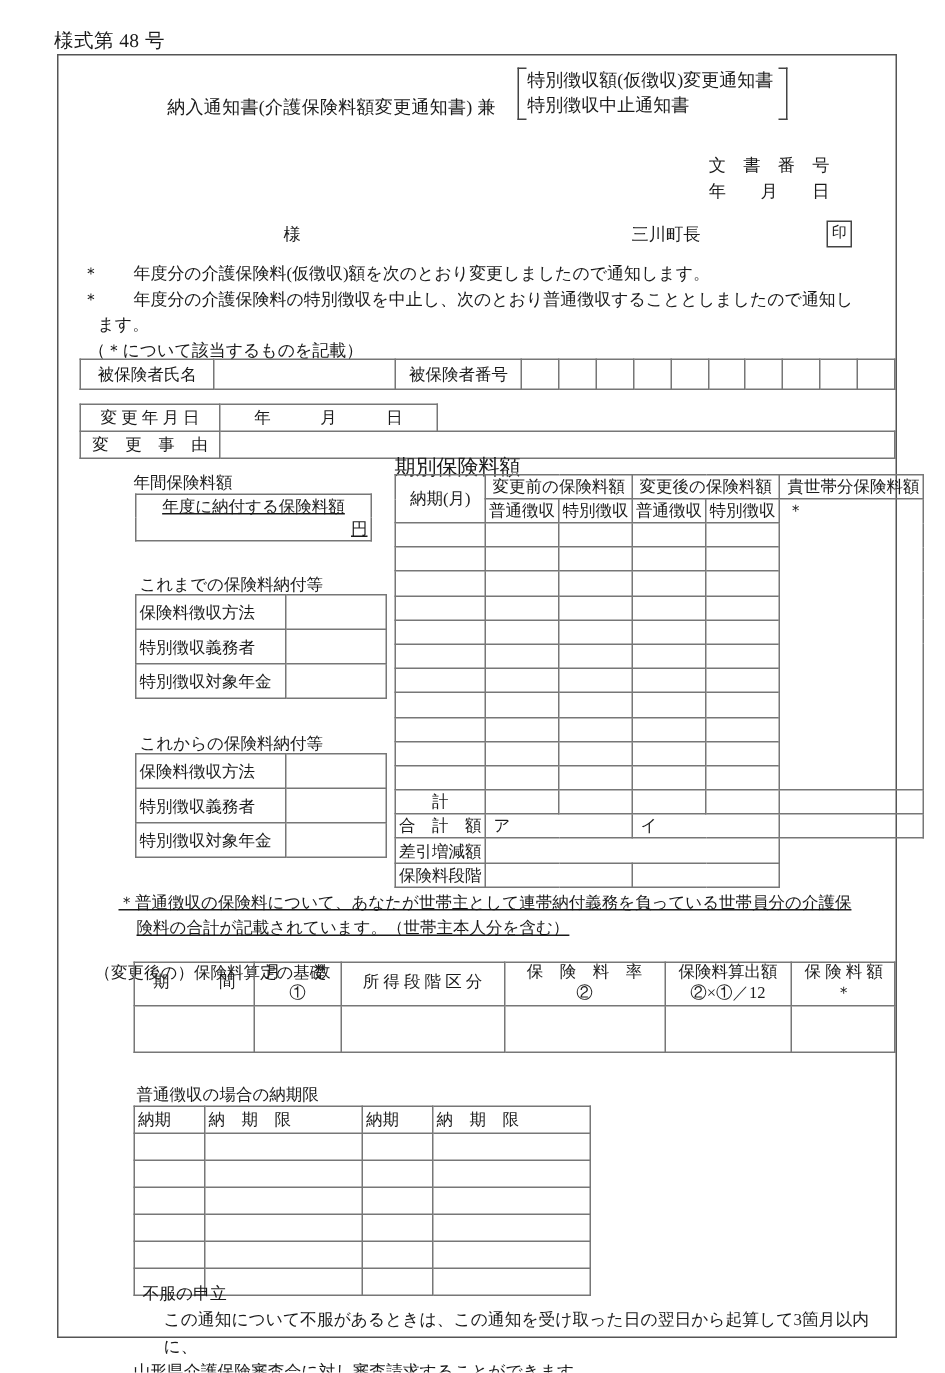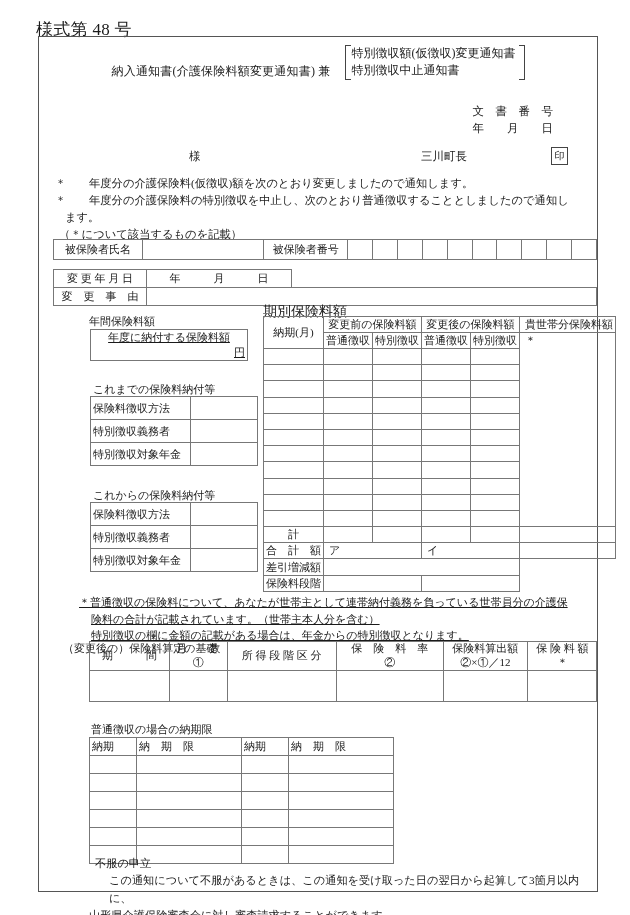--- a/index.html
+++ b/index.html
@@ -20,21 +20,21 @@
   .page {
     position: relative;
     width: 630px;
     height: 915px;
   }
   
   .form-no {
     position: absolute;
     left: 36px;
     top: 18px;
-    font-size: 17px;
+    font-size: 13px;
     letter-spacing: 0.3px;
     white-space: nowrap;
   }
   
   .frame {
     position: absolute;
     left: 38px;
     top: 36px;
     width: 560px;
     height: 856px;
@@ -529,21 +529,20 @@
         <td colspan="2"></td>
         <td colspan="2"></td>
         <td style="border:none;"></td>
       </tr>
     </tbody>
       </table>
 
     <div class="foot">
       <div>＊普通徴収の保険料について、あなたが世帯主として連帯納付義務を負っている世帯員分の介護保</div>
       <div class="l2">険料の合計が記載されています。（世帯主本人分を含む）</div>
-      <div class="l3">特別徴収の欄に金額の記載がある場合は、年金からの特別徴収となります。</div>
     </div>
 
     <div class="basis-cap">（変更後の）保険料算定の基礎</div>
     <table class="grid t-basis">
       <tbody>
           <tr>
         <td class="hd" style="width:88px;">
           <span class="two">期　　　間</span>
         </td>
         <td class="hd" style="width:58px;">

